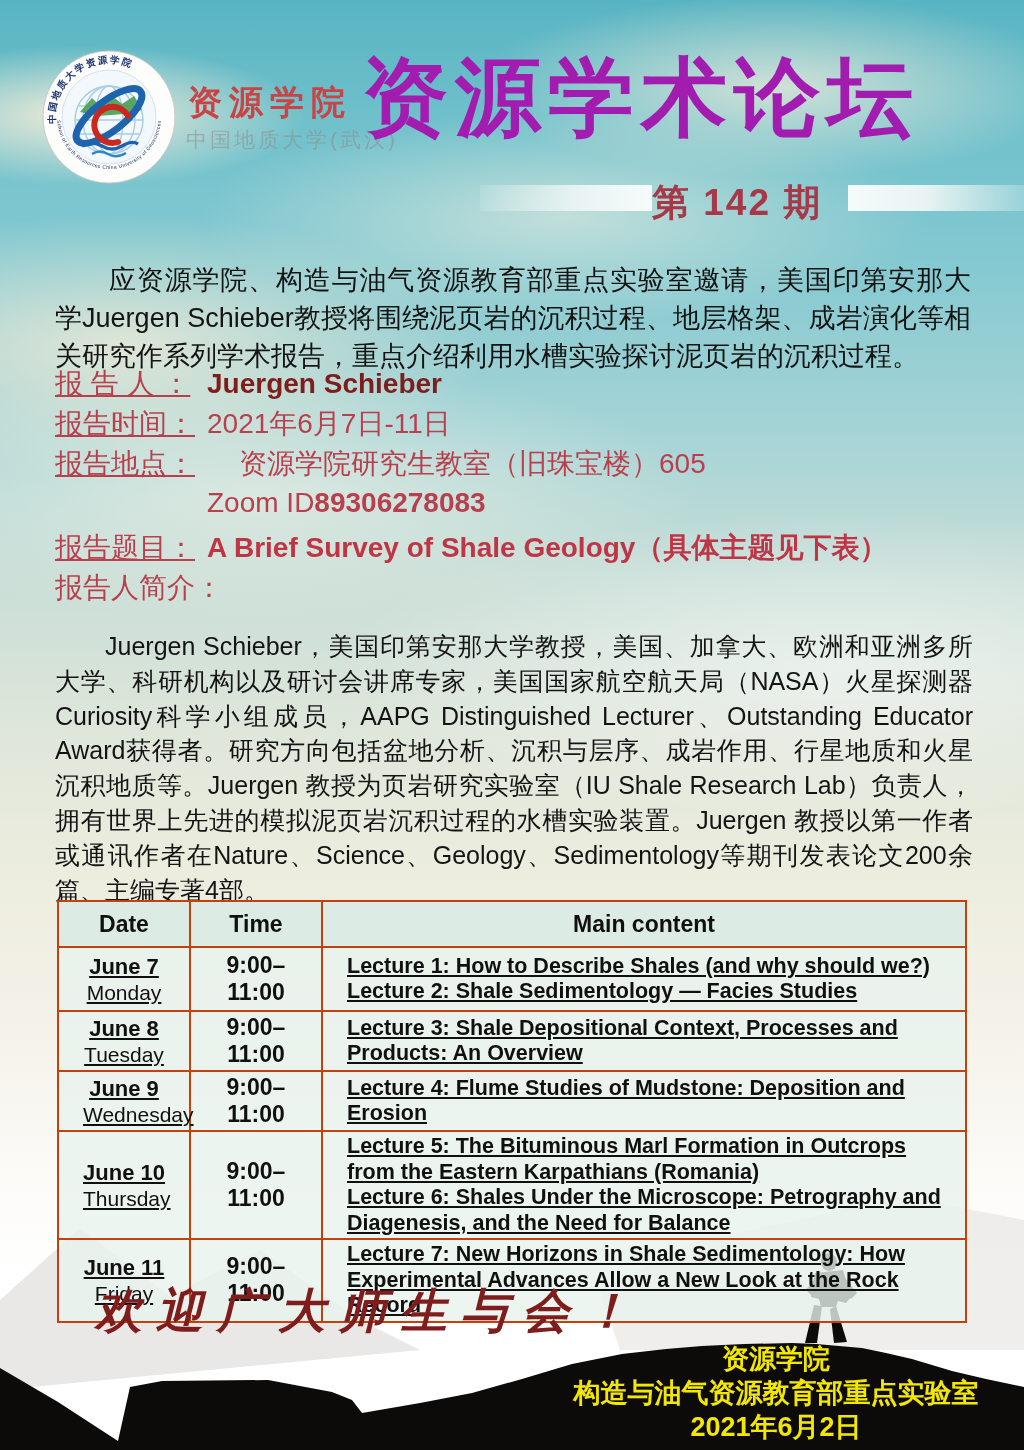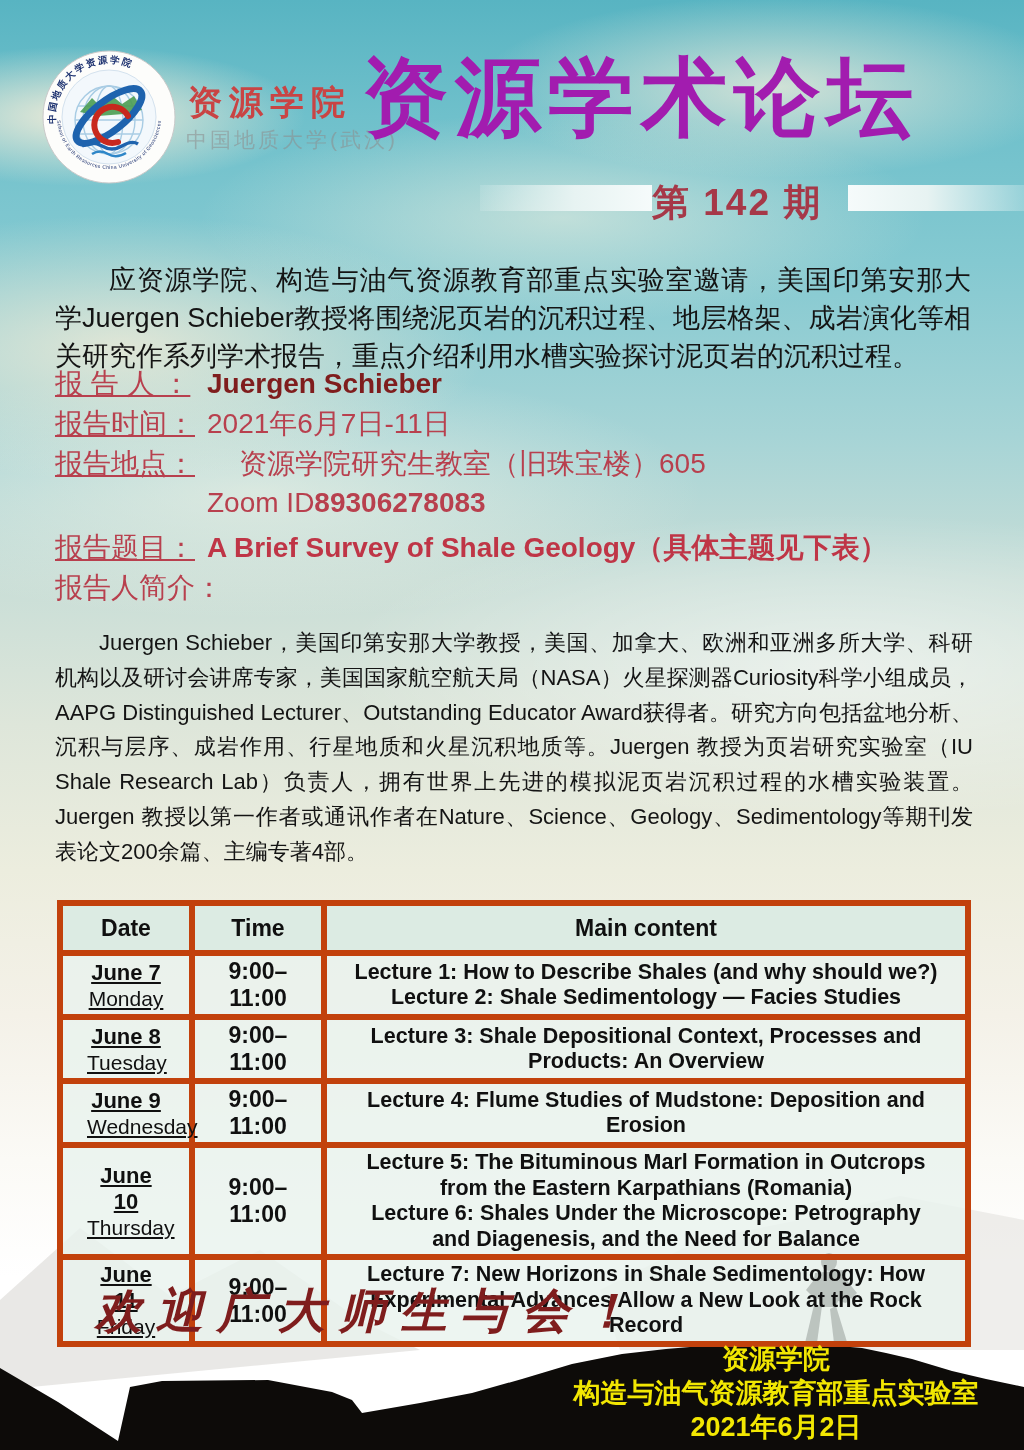--- a/index.html
+++ b/index.html
@@ -67,42 +67,42 @@
     font-size:28px;line-height:36px;color:#b8404e;white-space:nowrap;
   }
   .info-label{width:152px;flex:0 0 152px;text-decoration:underline;}
   .speaker-name{color:#7f1d1d;font-weight:700;}
   .tagged{margin-right:4px;}
   .gap{display:inline-block;width:32px;}
   .zoom-id{font-weight:700;}
   .topic-value{font-weight:700;color:#bf3546;}
   .bio{
     position:absolute;left:55px;top:604px;width:918px;height:292px;z-index:5;
-    font-size:22px;line-height:34.8px;color:#141414;
+    font-size:25px;line-height:34.8px;color:#141414;
     text-indent:2em;text-align:justify;overflow:hidden;
   }
   
   table.schedule{
     position:absolute;left:57px;top:900px;width:908px;z-index:6;
     border-collapse:collapse;table-layout:fixed;
   }
   table.schedule th,table.schedule td{
-    border:6px solid #c2410c;padding:2px 24px;vertical-align:middle;
+    border:2px solid #c2410c;padding:2px 24px;vertical-align:middle;
   }
   table.schedule th{
     background:#dcebe3;font-size:23px;font-weight:700;color:#101010;
     height:40px;text-align:center;
   }
   table.schedule td{background:rgba(233,242,237,0.8);color:#101010;}
   col.c-date{width:132px;} col.c-time{width:132px;} col.c-main{width:644px;}
   td.cell-date{text-align:center;text-decoration:underline;}
   .date-main{font-size:22px;font-weight:700;line-height:26px;}
   .date-day{font-size:21px;line-height:25px;}
   td.cell-time{text-align:center;font-size:23px;font-weight:700;}
-  td.cell-main{text-align:center;}
+  td.cell-main{text-align:left;text-decoration:underline;}
   .content-line{font-size:21.5px;font-weight:700;line-height:25.5px;}
   tr.row-h64{height:64px;} tr.row-h60{height:60px;} tr.row-h56{height:56px;margin-left:32px;}
   tr.row-h106{height:106px;} tr.row-h66{height:66px;}
   
   .mountains{position:absolute;left:0;top:1100px;width:1024px;height:350px;z-index:2;}
   .welcome{
     position:absolute;left:95px;top:1280px;z-index:7;
     font-size:47px;font-weight:700;font-style:italic;color:#7f1d1d;
     letter-spacing:14px;font-family:"DejaVu Serif","Liberation Serif",serif;
     white-space:nowrap;

